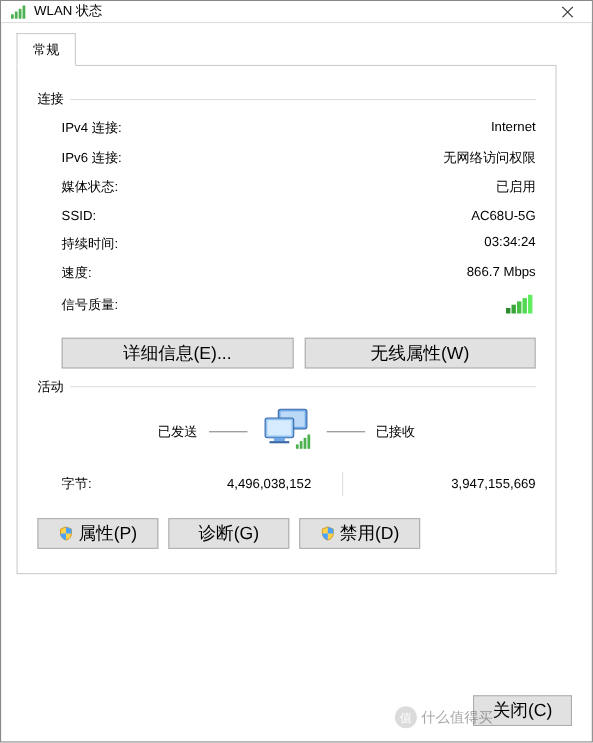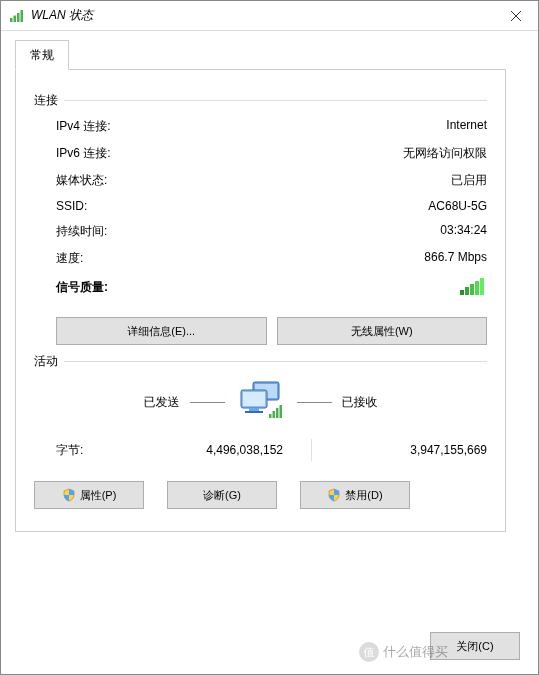--- a/index.html
+++ b/index.html
@@ -6,27 +6,26 @@
 body {
   font-family: "Microsoft YaHei", "Segoe UI", Tahoma, sans-serif;
   font-size: 12px;
   background: #fff;
   width: 539px;
   height: 675px;
   position: relative;
   border: 1px solid #888;
 }
 .titlebar {
-  height: 30px;
+  height: 20px;
   display: flex;
   align-items: center;
   padding: 0 0 0 8px;
   background: #fff;
   border-bottom: 1px solid #ddd;
-  font-style: italic;
 }
 .titlebar .title-icon { margin-right: 6px; display: flex; align-items: center; }
 .titlebar .title-text { flex: 1; font-size: 12px; }
 .titlebar .close-btn {
   width: 45px; height: 30px;
   display: flex; align-items: center; justify-content: center;
   font-size: 14px; color: #333;
   cursor: default;
 }
 
@@ -69,33 +68,33 @@
   font-size: 12px;
 }
 .kv-label { flex: 0 0 140px; }
 .kv-value { flex: 1; text-align: right; }
 
 .signal-row {
   display: flex;
   align-items: center;
   padding: 4px 0 8px 22px;
 }
-.signal-row .kv-label { flex: 0 0 140px; font-weight: bold; }
+.signal-row .kv-label { flex: 0 0 140px; }
 .signal-row .sig { flex: 1; text-align: right; }
 
 .btn {
   display: inline-flex;
   align-items: center;
   justify-content: center;
   gap: 4px;
   border: 1px solid #adadad;
   background: #e1e1e1;
   padding: 0 10px;
   height: 28px;
-  font-size: 11px;
+  font-size: 16px;
   font-family: inherit;
   cursor: default;
 }
 
 .btn-row-1 {
   display: flex;
   gap: 10px;
   margin: 10px 0 8px 22px;
 }
 .btn-row-1 .btn { flex: 1; }
@@ -118,21 +117,21 @@
   align-items: center;
   padding: 8px 0 14px 22px;
 }
 .bytes-row .bl { flex: 0 0 60px; }
 .bytes-row .sent { flex: 1; text-align: right; padding-right: 20px;}
 .bytes-row .sep { width: 1px; height: 22px; background: #e0e0e0; margin: 0 8px; }
 .bytes-row .recv { flex: 1; text-align: right; }
 
 .btn-row-2 {
   display: flex;
-  gap: 23px;
+  gap: 9px;
   margin: 6px 0 4px 0;
 }
 .btn-row-2 .btn { width: 110px; }
 
 .footer {
   position: absolute;
   bottom: 14px;
   right: 18px;
 }
 .footer .btn { width: 90px; }

